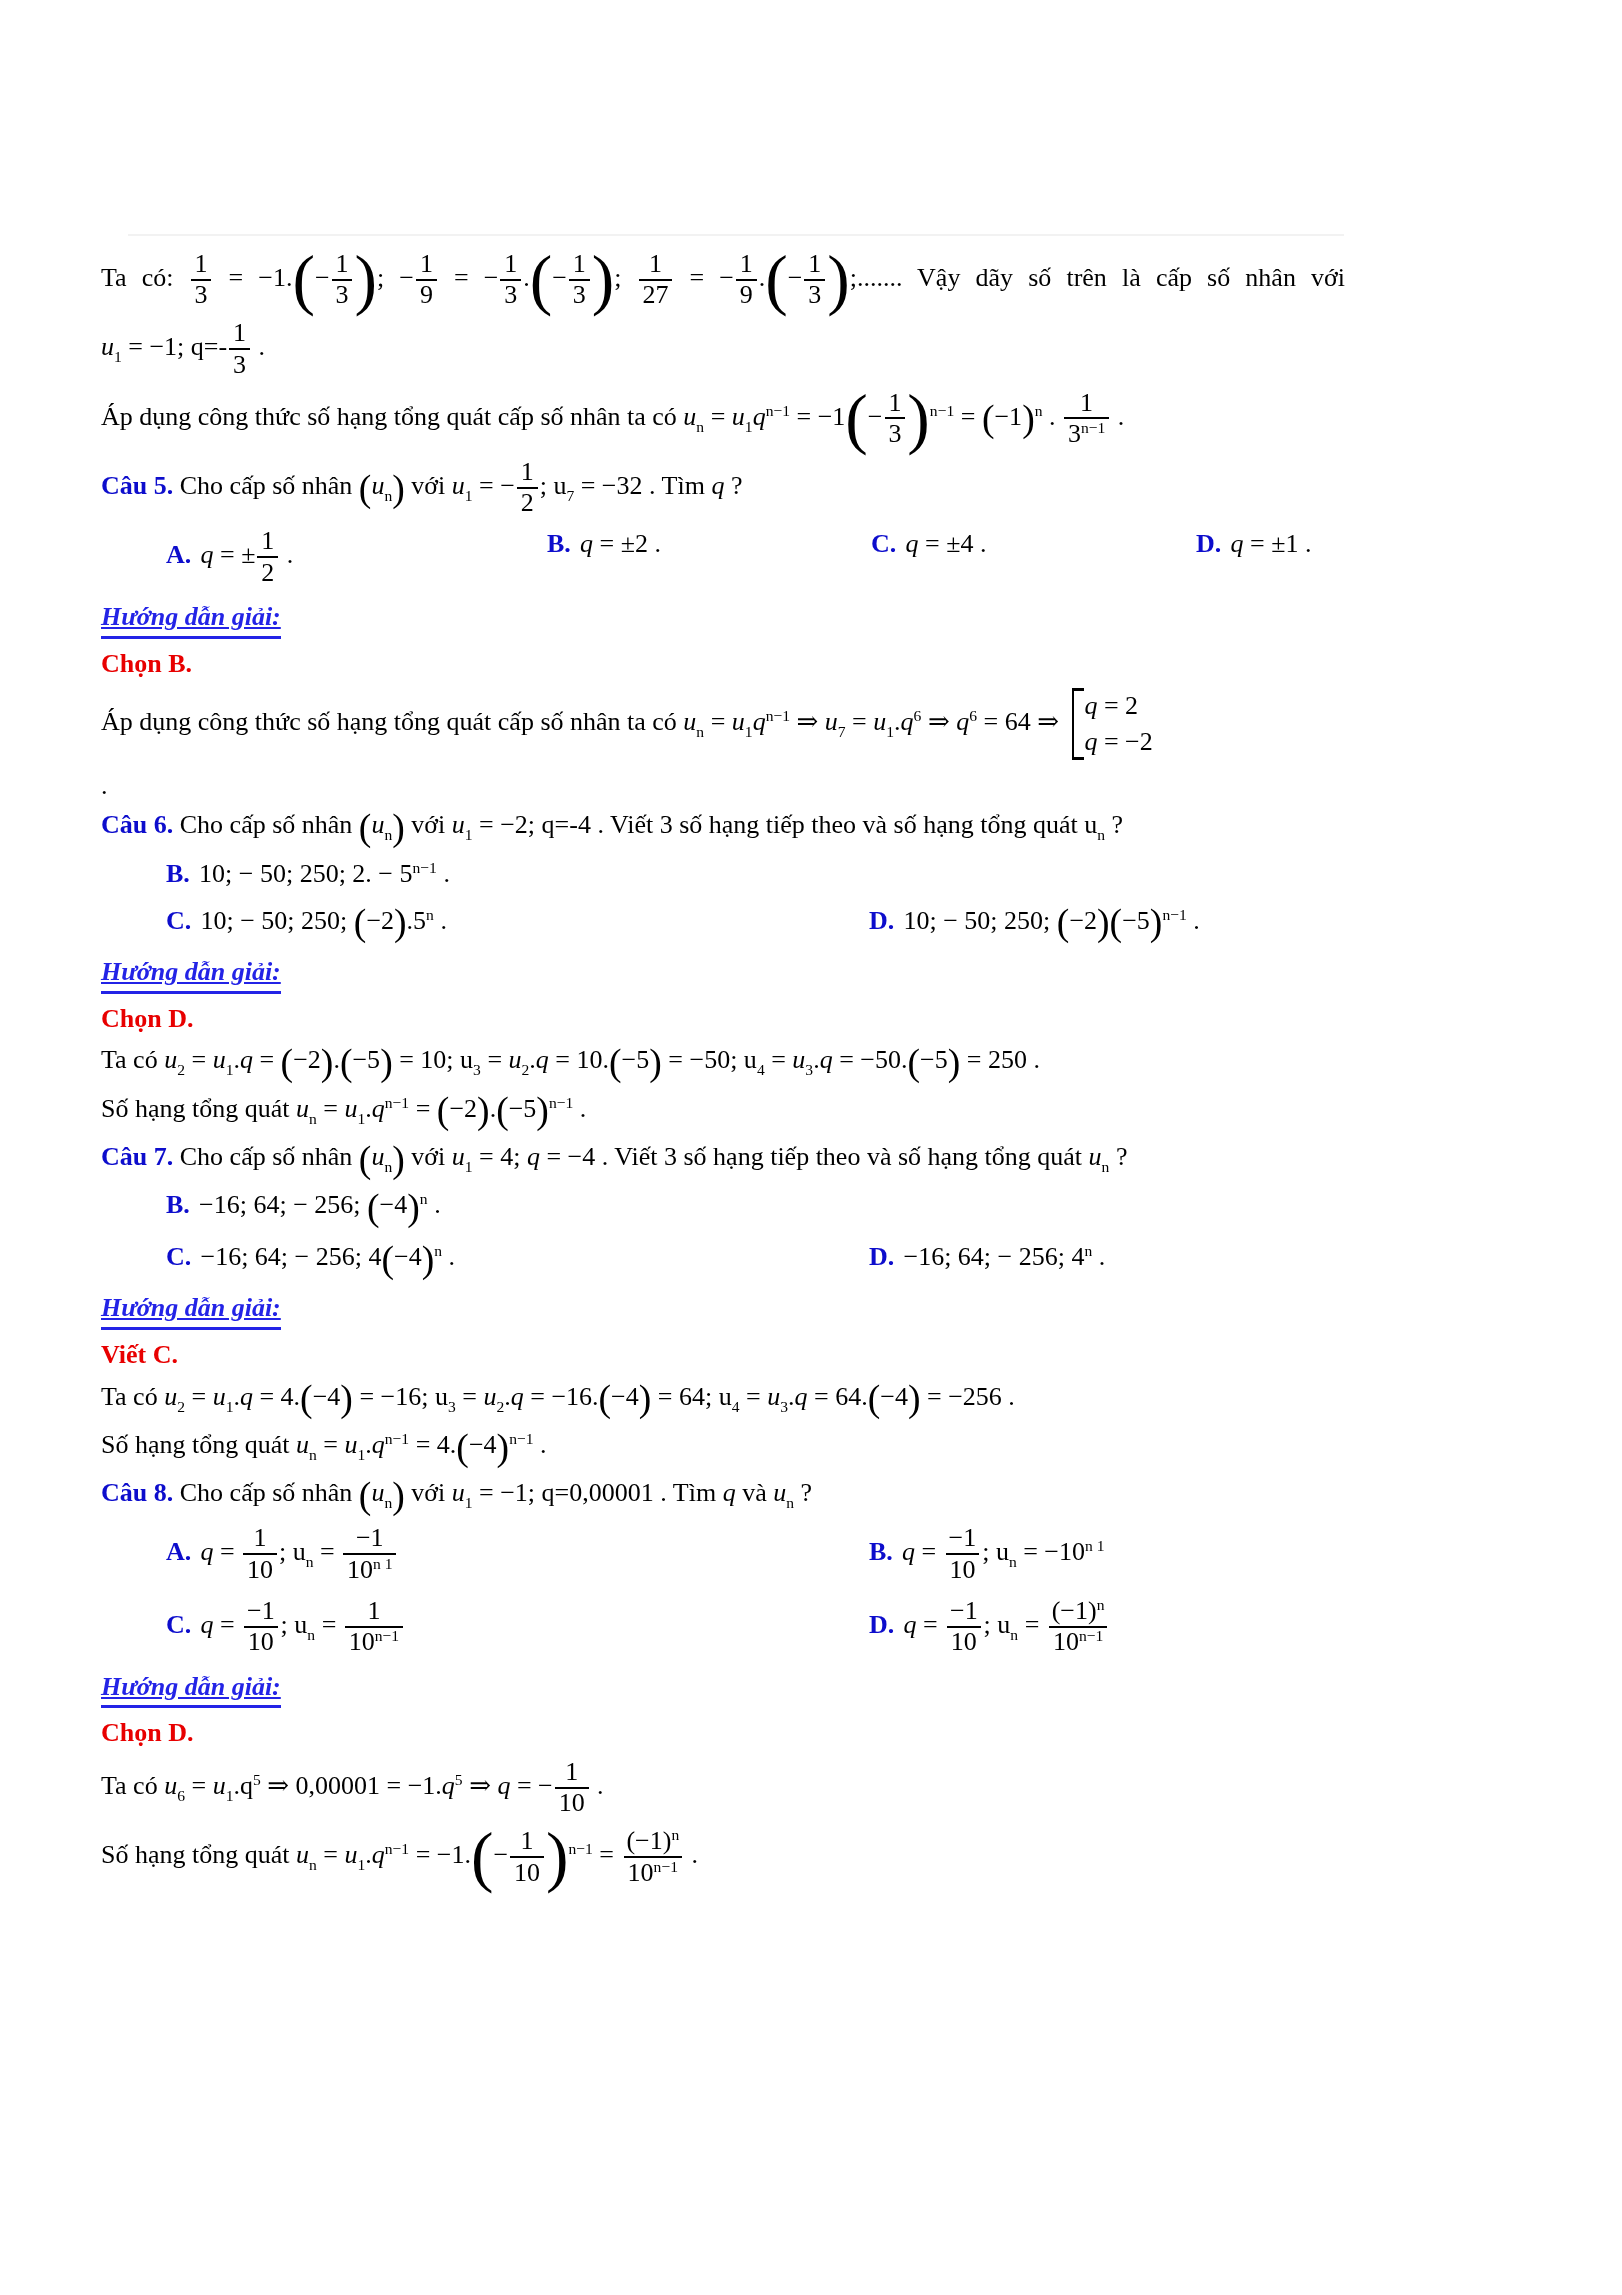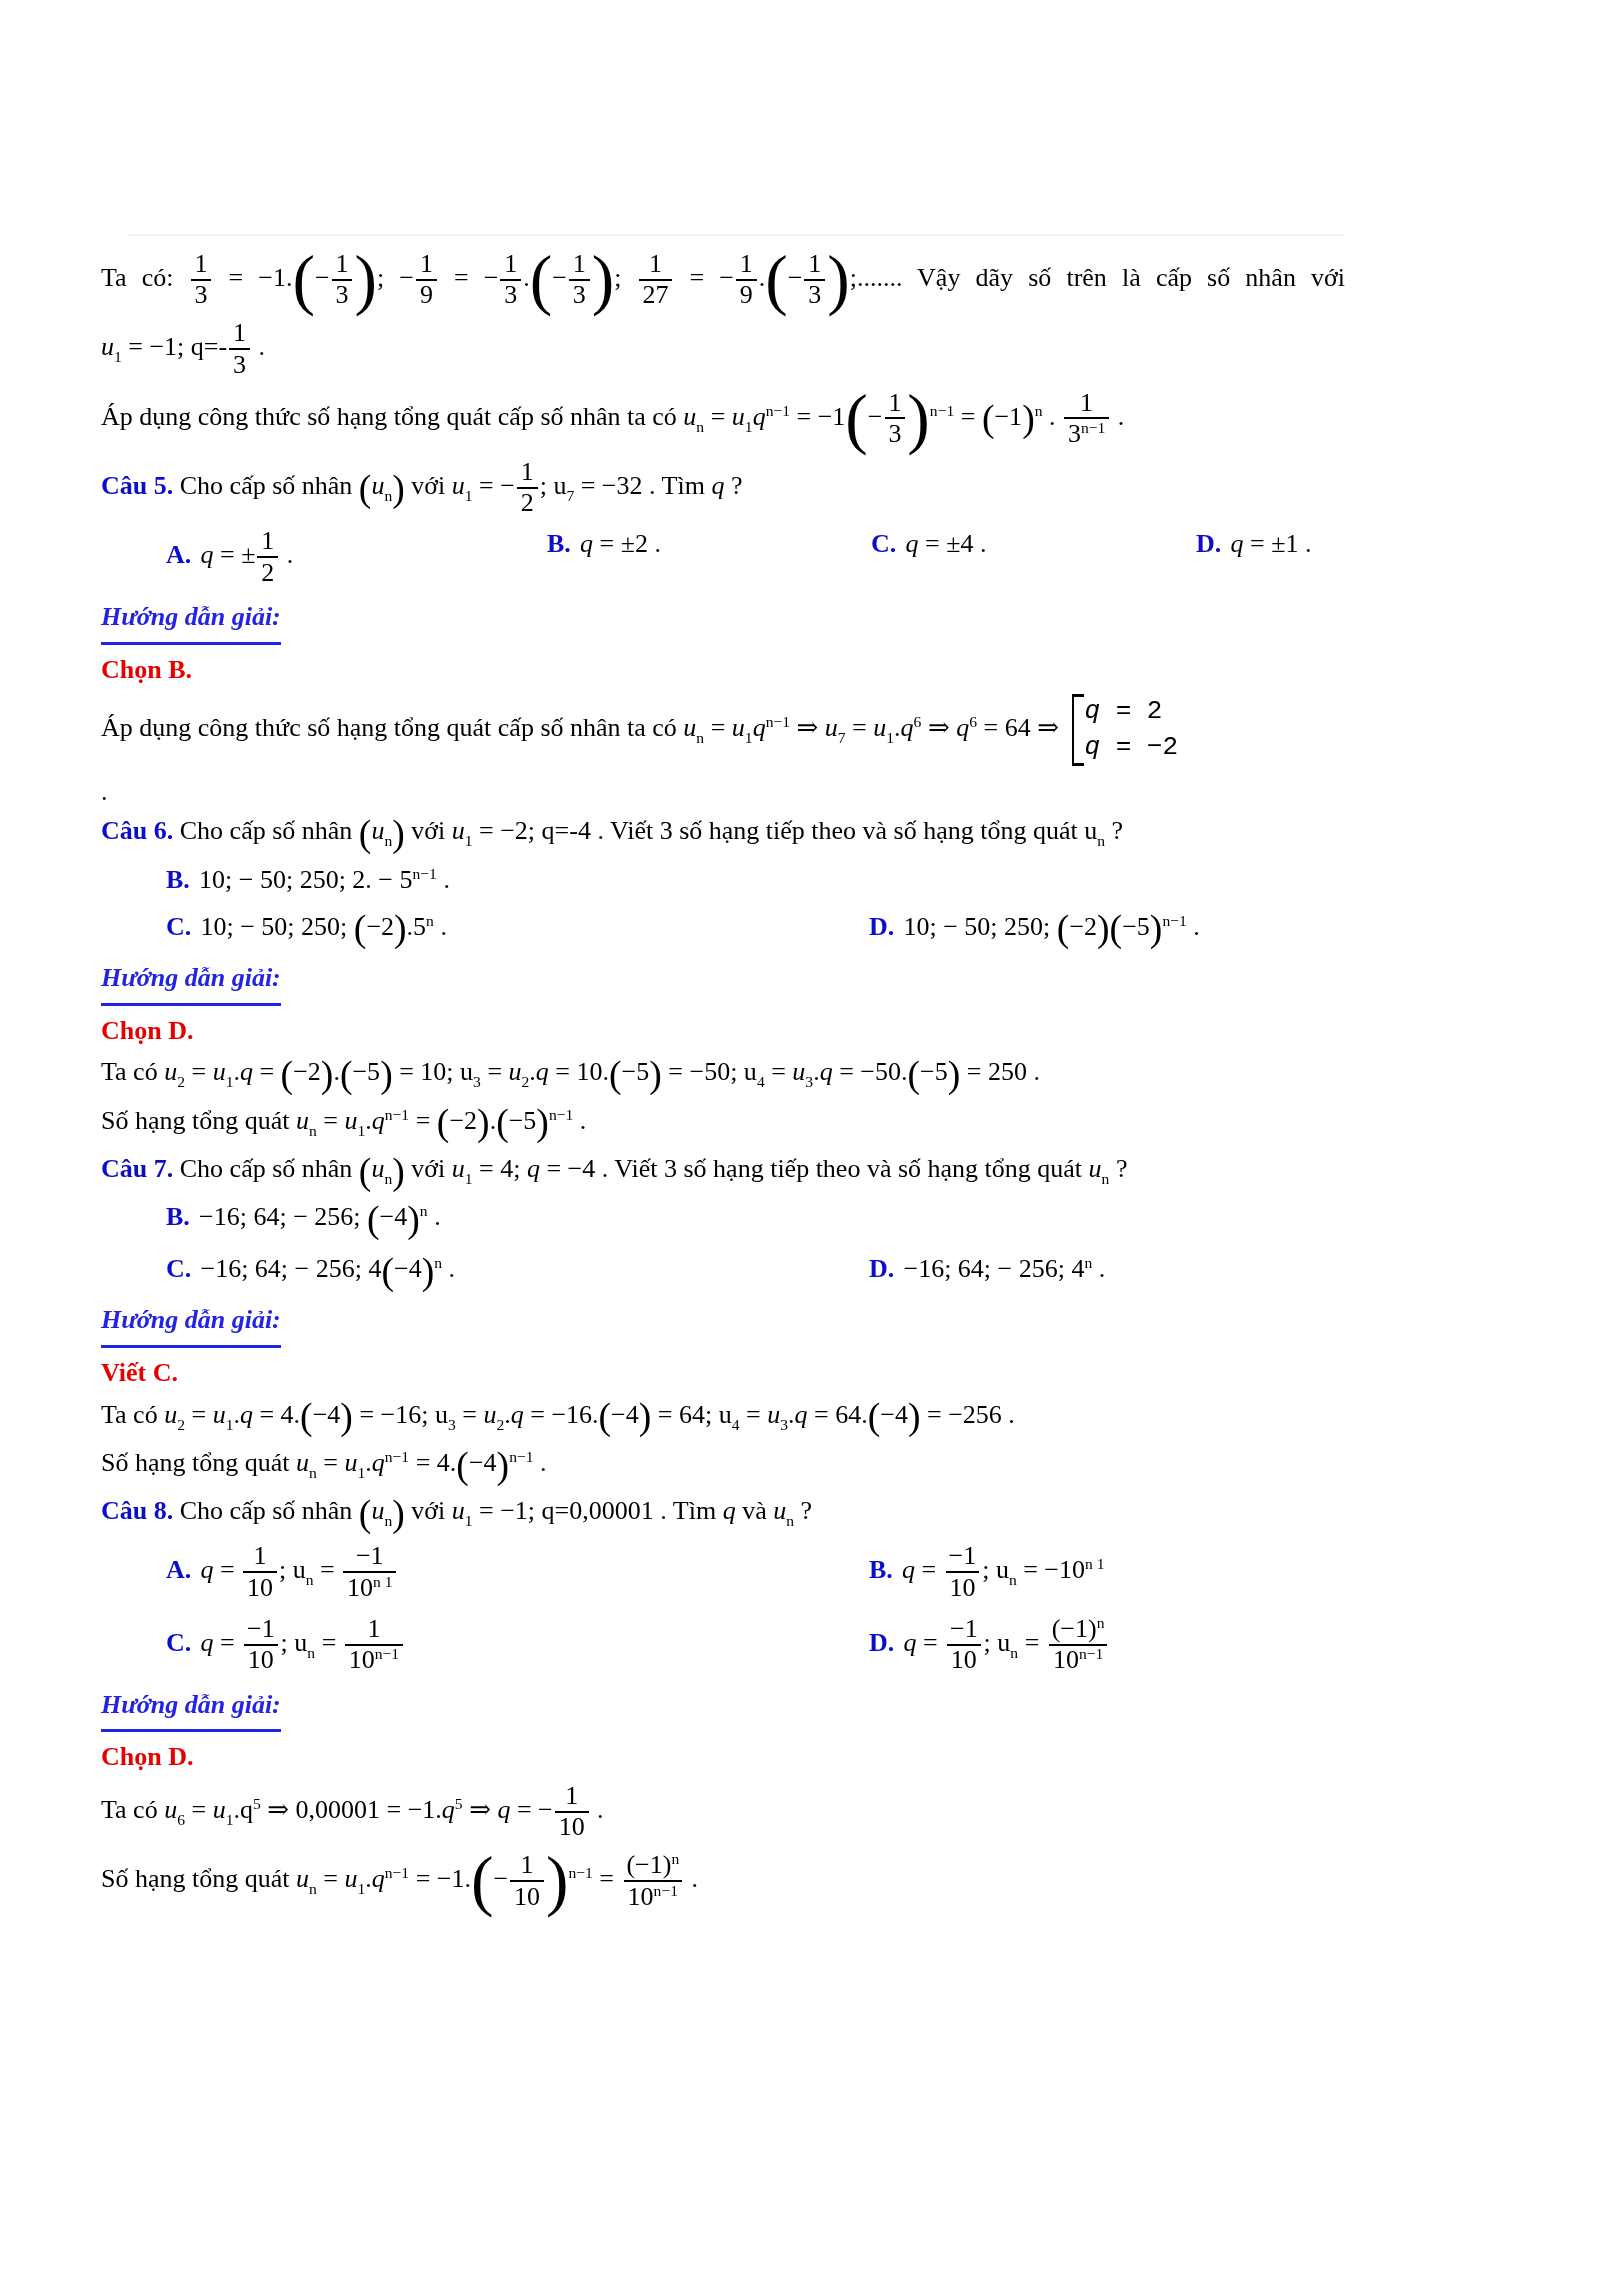--- a/index.html
+++ b/index.html
@@ -12,41 +12,41 @@
   .divider { position:absolute; left:128px; right:92px; top:234px; height:2px; background:#f2f2f2; }
   #content { position:absolute; left:101px; right:91px; top:250px; }
 
   .block { margin:0 0 9.8px 0; line-height:1.3; }
   .jlast { text-align:justify; text-align-last:justify; }
   .tiny  { margin:1.3px 0 5.2px 0; }
 
   .qnum   { color:var(--blue,#0d0dcc); font-weight:bold; }
   .hdg    { margin-bottom:7.9px; }
   .hdg .t { display:inline-block; color:var(--blue2,#2323e6); font-weight:bold; font-style:italic;
-            border-bottom:3.3px solid var(--blue2,#2323e6); padding-bottom:8px; }
+            border-bottom:3.3px solid var(--blue2,#2323e6); padding-bottom:2px;text-decoration:underline; }
   .chosen { color:var(--red,#e80000); font-weight:bold; margin-bottom:7.9px; }
 
   .i { font-style:italic; }
   sub { font-size:0.6em; vertical-align:-0.45em; }
   sup { font-size:0.6em; vertical-align:0.55em; }
 
   .frac { display:inline-flex; flex-direction:column; align-items:center; vertical-align:middle;
           padding:0 2px; line-height:1.08; text-align:center; }
   .frac .num { display:block; padding:0 3.9px 0.7px 3.9px; }
   .frac .den { display:block; border-top:2px solid #000; padding:0.7px 3.9px 0 3.9px; }
 
   .bp { display:inline-block; font-weight:normal; }
   .bp.lg { font-size:1.45em; line-height:1; vertical-align:-0.18em; }
   .bp.xl { font-size:2.6em; line-height:0.85; vertical-align:middle; }
 
   .cases { display:inline-flex; flex-direction:column; gap:6.5px; vertical-align:middle;
            border-left:2.6px solid #000; position:relative; padding:2.6px 0 2.6px 10.5px; margin-left:6.5px; }
   .cases::before, .cases::after { content:""; position:absolute; left:0; width:10.5px; height:2.6px; background:#000; }
   .cases::before { top:0; } .cases::after { bottom:0; }
-  .crow { display:block; line-height:1.15;font-family:Liberation Mono, monospace; }
+  .crow { display:block; line-height:1.15; }
 
   .optrow  { display:grid; grid-template-columns:703px auto; padding-left:65px; margin-bottom:13px; }
   .optrow4 { display:grid; grid-template-columns:381px 324px 325px auto; padding-left:65px; margin-bottom:13px; }
   .opt { display:block; }
   .olabel { color:var(--blue,#0d0dcc); font-weight:bold; margin-right:9.2px; }
 </style>
 </head>
 <body>
 
 <div class="page">

